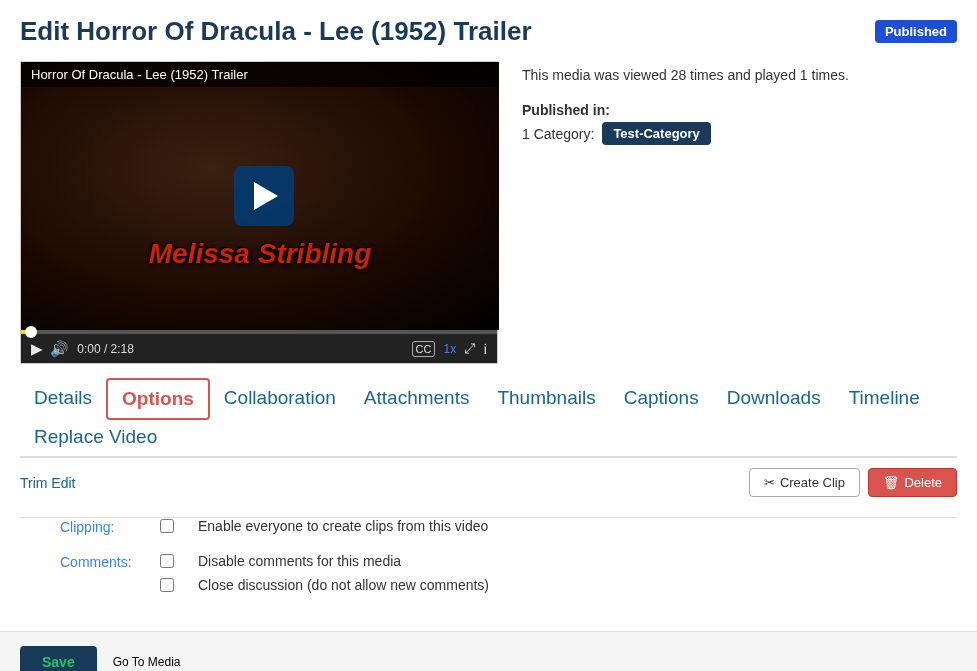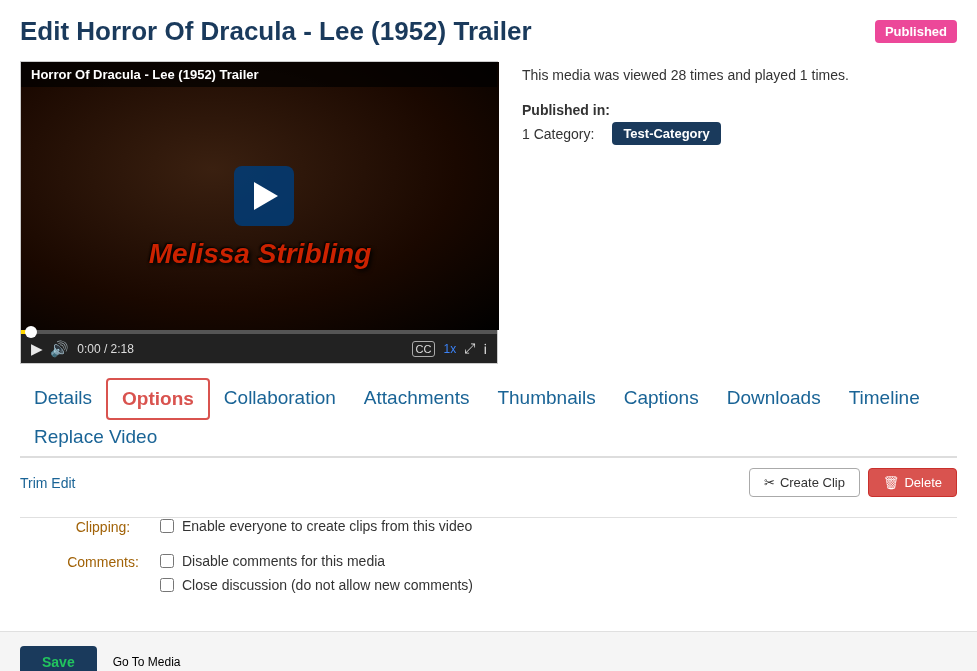--- a/index.html
+++ b/index.html
@@ -21,21 +21,21 @@
       align-items: flex-start;
       justify-content: space-between;
       margin-bottom: 14px;
     }
     .page-title {
       font-size: 26px;
       font-weight: bold;
       color: #1a3a5c;
     }
     .published-badge {
-      background: #ec4899;
+      background: #1d4ed8;
       color: #fff;
       font-size: 13px;
       font-weight: bold;
       padding: 4px 10px;
       border-radius: 4px;
       white-space: nowrap;
       margin-top: 4px;
     }
     .content-row {
       display: flex;
@@ -52,21 +52,20 @@
     .video-title-bar {
       background: rgba(0,0,0,0.7);
       color: #fff;
       font-size: 13px;
       padding: 5px 10px;
       position: absolute;
       top: 0;
       left: 0;
       right: 0;
       z-index: 2;
-      font-weight: bold;
     }
     .video-frame {
       width: 478px;
       height: 268px;
       background: linear-gradient(180deg, #1a0a00 0%, #2d0a00 40%, #000 100%);
       display: flex;
       align-items: center;
       justify-content: center;
       position: relative;
       overflow: hidden;
@@ -171,21 +170,21 @@
     }
     .media-stats strong { font-weight: normal; }
     .published-in-label {
       font-weight: bold;
       font-size: 14px;
       margin-bottom: 4px;
     }
     .category-row {
       display: flex;
       align-items: center;
-      gap: 18px;
+      gap: 8px;
       margin-bottom: 4px;
       font-size: 14px;
     }
     .category-badge {
       background: #1a3a5c;
       color: #fff;
       padding: 4px 11px;
       border-radius: 4px;
       font-size: 13px;
       font-weight: bold;
@@ -257,36 +256,36 @@
       padding: 0 0 20px 0;
     }
     .form-row {
       display: flex;
       align-items: flex-start;
       margin-bottom: 18px;
       padding-left: 40px;
     }
     .form-label {
       width: 100px;
-      text-align: center;
+      text-align: left;
       padding-right: 14px;
       font-size: 14px;
-      color: #a16207;
+      color: #3b82f6;
       padding-top: 1px;
       font-weight: normal;
     }
     .form-controls {
       display: flex;
       flex-direction: column;
       gap: 8px;
     }
     .checkbox-row {
       display: flex;
       align-items: center;
-      gap: 8px;
+      gap: 24px;
       font-size: 14px;
     }
     .checkbox-row input[type=checkbox] {
       width: 14px;
       height: 14px;
       cursor: pointer;
     }
     .form-footer {
       background: #f5f5f5;
       border-top: 1px solid #e0e0e0;

